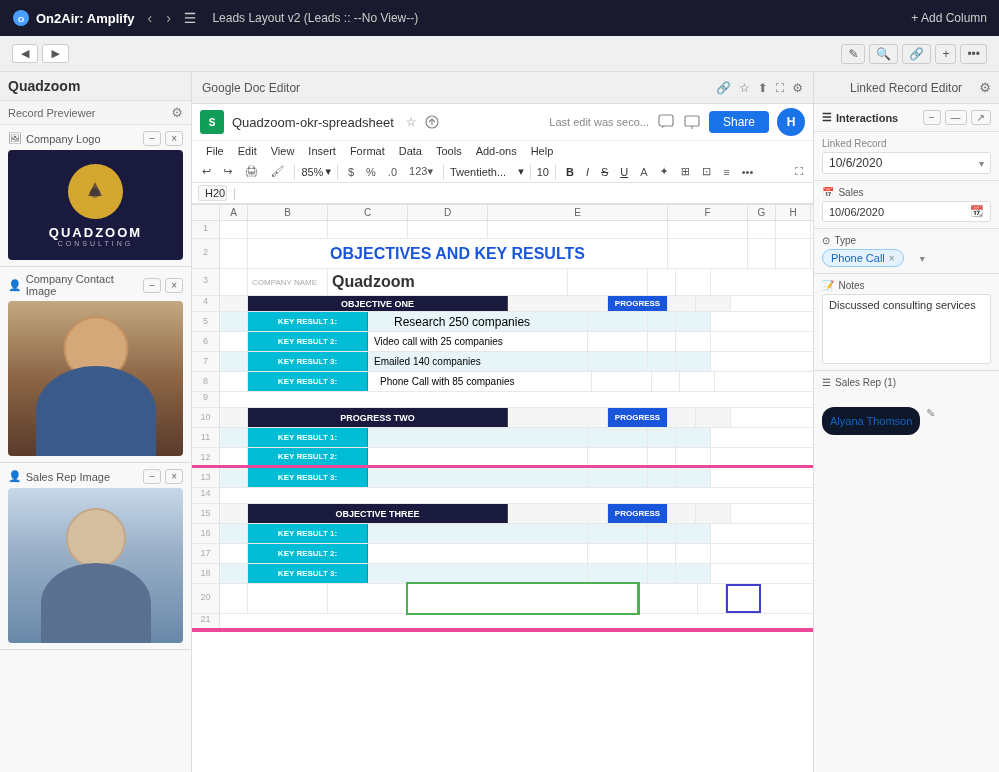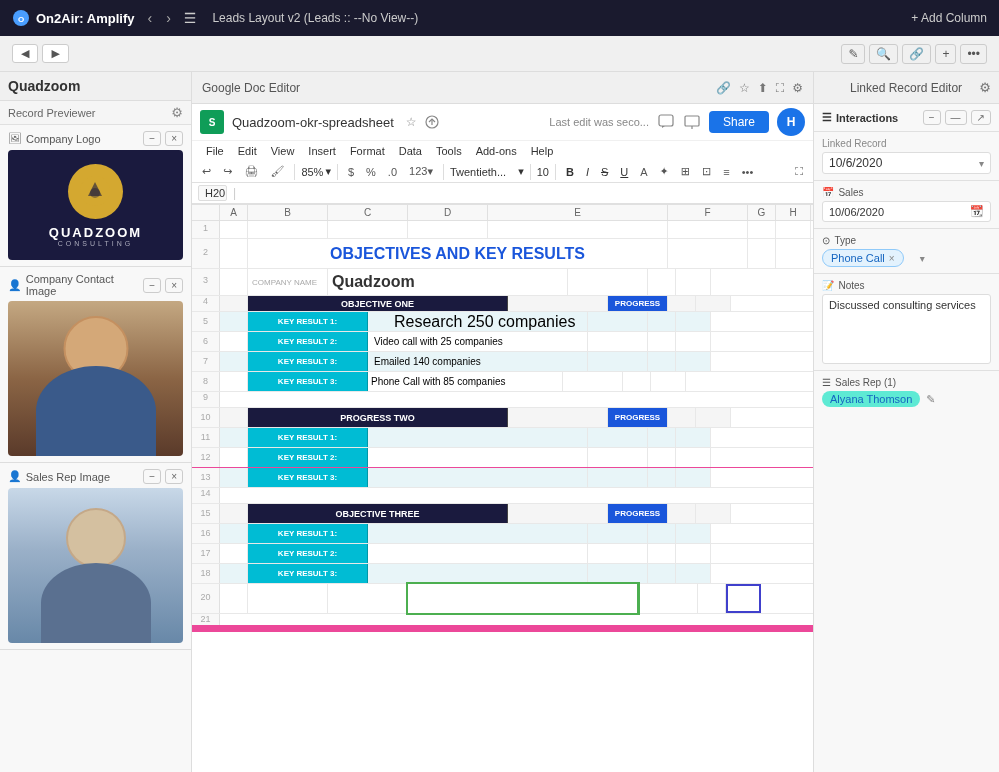--- a/index.html
+++ b/index.html
@@ -91,21 +91,21 @@
     .type-badge { background: #e3f2fd; border: 1px solid #90caf9; border-radius: 12px; padding: 2px 8px; font-size: 11px; color: #1565c0; display: inline-flex; align-items: center; gap: 4px; }
     .type-badge-x { color: #888; cursor: pointer; font-size: 10px; }
     .type-badge-arrow { color: #888; font-size: 10px; cursor: pointer; }
 
     .notes-section { padding: 6px 8px; border-bottom: 1px solid #e0e0e0; }
     .notes-label { font-size: 10px; color: #555; display: flex; align-items: center; gap: 4px; margin-bottom: 3px; }
     .notes-content { background: white; border: 1px solid #ddd; border-radius: 3px; padding: 4px 6px; font-size: 11px; color: #333; min-height: 70px; }
 
     .sales-rep-section { padding: 6px 8px; }
     .sales-rep-label { font-size: 10px; color: #555; display: flex; align-items: center; gap: 4px; margin-bottom: 3px; }
-    .sales-rep-chip { background: #5eead4; border-radius: 12px; padding: 2px 8px; font-size: 11px; color: #1565c0; display: inline-flex; align-items: center; gap: 4px; cursor: pointer; }
+    .sales-rep-chip { background: #0f172a; border-radius: 12px; padding: 8px 8px; font-size: 11px; color: #1565c0; display: inline-flex; align-items: center; gap: 4px; cursor: pointer; margin-top: 16px; }
     .sales-rep-edit { color: #888; cursor: pointer; font-size: 11px; }
 
     .left-panel-header { display: flex; align-items: center; justify-content: space-between; padding: 6px 8px; background: #f0f0f0; border-bottom: 1px solid #ddd; }
     .left-panel-name { font-size: 14px; font-weight: 600; color: #333; }
 
     .main-header { height: 36px; background: #f0f0f0; border-bottom: 1px solid #ddd; display: flex; align-items: center; padding: 0 12px; gap: 8px; }
     .main-header-nav { display: flex; gap: 4px; }
     .main-header-nav button { background: #fff; border: 1px solid #ccc; border-radius: 3px; padding: 2px 8px; font-size: 11px; cursor: pointer; color: #555; }
     .main-header-actions { margin-left: auto; display: flex; gap: 4px; }
     .main-header-actions button { background: none; border: 1px solid #ccc; border-radius: 3px; padding: 2px 6px; font-size: 12px; cursor: pointer; color: #555; }
@@ -399,21 +399,21 @@
         <div class="c-h" style="border-right:1px solid #e8e8e8;background:#f5f5f5;"></div>
       </div>
 
       <div style="display:flex;border-bottom:1px solid #e8e8e8;min-height:20px;">
         <div class="c-rn" style="border-right:1px solid #e0e0e0;text-align:center;font-size:9px;color:#aaa;background:#f8f8f8;padding-top:4px;">5</div>
         <div class="c-a" style="border-right:1px solid #e8e8e8;background:#e8f5f8;"></div>
         <div style="width:120px;background:#00bcd4;border-right:1px solid #0097a7;display:flex;align-items:center;justify-content:center;">
             <span style="font-size:8px;font-weight:700;color:white;">KEY RESULT 1:</span>
           </div>
         <div style="width:220px;border-right:1px solid #e8e8e8;background:#e8f5f8;display:flex;align-items:center;padding:0 6px;">
-            <span style="font-size:16px;padding-left:20px;">Research 250 companies</span>
+            <span style="font-size:12px;padding-left:20px;">Research 250 companies</span>
           </div>
         <div style="width:60px;border-right:1px solid #e8e8e8;background:#e8f5f8;"></div>
         <div class="c-g" style="border-right:1px solid #e8e8e8;background:#e8f5f8;"></div>
         <div class="c-h" style="border-right:1px solid #e8e8e8;background:#e8f5f8;"></div>
       </div>
 
       <div style="display:flex;border-bottom:1px solid #e8e8e8;min-height:20px;">
         <div class="c-rn" style="border-right:1px solid #e0e0e0;text-align:center;font-size:9px;color:#aaa;background:#f8f8f8;padding-top:4px;">6</div>
         <div class="c-a" style="border-right:1px solid #e8e8e8;"></div>
         <div style="width:120px;background:#00bcd4;border-right:1px solid #0097a7;display:flex;align-items:center;justify-content:center;">
@@ -440,21 +440,21 @@
         <div class="c-g" style="border-right:1px solid #e8e8e8;background:#e8f5f8;"></div>
         <div class="c-h" style="border-right:1px solid #e8e8e8;background:#e8f5f8;"></div>
       </div>
 
       <div style="display:flex;border-bottom:1px solid #e8e8e8;min-height:20px;">
         <div class="c-rn" style="border-right:1px solid #e0e0e0;text-align:center;font-size:9px;color:#aaa;background:#f8f8f8;padding-top:4px;">8</div>
         <div class="c-a" style="border-right:1px solid #e8e8e8;"></div>
         <div style="width:120px;background:#00bcd4;border-right:1px solid #0097a7;display:flex;align-items:center;justify-content:center;">
             <span style="font-size:8px;font-weight:700;color:white;">KEY RESULT 3:</span>
           </div>
-        <div style="width:195px;border-right:1px solid #e8e8e8;display:flex;align-items:center;padding:0 3px;">
+        <div style="width:224px;border-right:1px solid #e8e8e8;display:flex;align-items:center;padding:0 12px;">
             <span style="font-size:10px;">Phone Call with 85 companies</span>
           </div>
         <div style="width:60px;border-right:1px solid #e8e8e8;"></div>
         <div class="c-g" style="border-right:1px solid #e8e8e8;"></div>
         <div class="c-h" style="border-right:1px solid #e8e8e8;"></div>
       </div>
 
       <div style="display:flex;border-bottom:1px solid #e8e8e8;min-height:16px;">
         <div class="c-rn" style="border-right:1px solid #e0e0e0;text-align:center;font-size:9px;color:#aaa;background:#f8f8f8;">9</div>
         <div style="flex:1;"></div>
@@ -478,21 +478,21 @@
         <div class="c-rn" style="border-right:1px solid #e0e0e0;text-align:center;font-size:9px;color:#aaa;background:#f8f8f8;padding-top:4px;">11</div>
         <div class="c-a" style="border-right:1px solid #e8e8e8;background:#e8f5f8;"></div>
         <div style="width:120px;background:#00bcd4;border-right:1px solid #0097a7;display:flex;align-items:center;justify-content:center;">
             <span style="font-size:8px;font-weight:700;color:white;">KEY RESULT 1:</span>
           </div>
         <div style="width:220px;border-right:1px solid #e8e8e8;background:#e8f5f8;"></div>
         <div style="width:60px;border-right:1px solid #e8e8e8;background:#e8f5f8;"></div>
         <div class="c-g" style="border-right:1px solid #e8e8e8;background:#e8f5f8;"></div>
         <div class="c-h" style="border-right:1px solid #e8e8e8;background:#e8f5f8;"></div>
       </div>
-      <div style="display:flex;border-bottom:1px solid #ec4899;min-height:20px;">
+      <div style="display:flex;border-bottom:3px solid #ec4899;min-height:20px;">
         <div class="c-rn" style="border-right:1px solid #e0e0e0;text-align:center;font-size:9px;color:#aaa;background:#f8f8f8;padding-top:4px;">12</div>
         <div class="c-a" style="border-right:1px solid #e8e8e8;"></div>
         <div style="width:120px;background:#00bcd4;border-right:1px solid #0097a7;display:flex;align-items:center;justify-content:center;">
             <span style="font-size:8px;font-weight:700;color:white;">KEY RESULT 2:</span>
           </div>
         <div style="width:220px;border-right:1px solid #e8e8e8;"></div>
         <div style="width:60px;border-right:1px solid #e8e8e8;"></div>
         <div class="c-g" style="border-right:1px solid #e8e8e8;"></div>
         <div class="c-h" style="border-right:1px solid #e8e8e8;"></div>
       </div>
@@ -565,21 +565,21 @@
       <div style="display:flex;border-bottom:1px solid #e8e8e8;min-height:30px;">
         <div class="c-rn" style="border-right:1px solid #e0e0e0;text-align:center;font-size:9px;color:#aaa;background:#f8f8f8;padding-top:8px;">20</div>
         <div class="c-a" style="border-right:1px solid #e8e8e8;"></div>
         <div class="c-b" style="border-right:1px solid #e8e8e8;"></div>
         <div class="c-c" style="border-right:1px solid #e8e8e8;"></div>
         <div style="width:230px;border-right:1px solid #4caf50;outline:2px solid #4caf50;background:#fff;"></div>
         <div style="width:60px;border-right:1px solid #e8e8e8;"></div>
         <div class="c-g" style="border-right:1px solid #e8e8e8;"></div>
         <div style="width:35px;border:2px solid #4040cc;background:#fff;"></div>
       </div>
-      <div style="display:flex;border-bottom:7px solid #ec4899;min-height:18px;">
+      <div style="display:flex;border-bottom:4px solid #ec4899;min-height:18px;">
         <div class="c-rn" style="border-right:1px solid #e0e0e0;text-align:center;font-size:9px;color:#aaa;background:#f8f8f8;">21</div>
         <div style="flex:1;"></div>
       </div>
     </div>
 
   </div>
 
   <div class="right-panel">
 
     <div class="right-panel-header">

